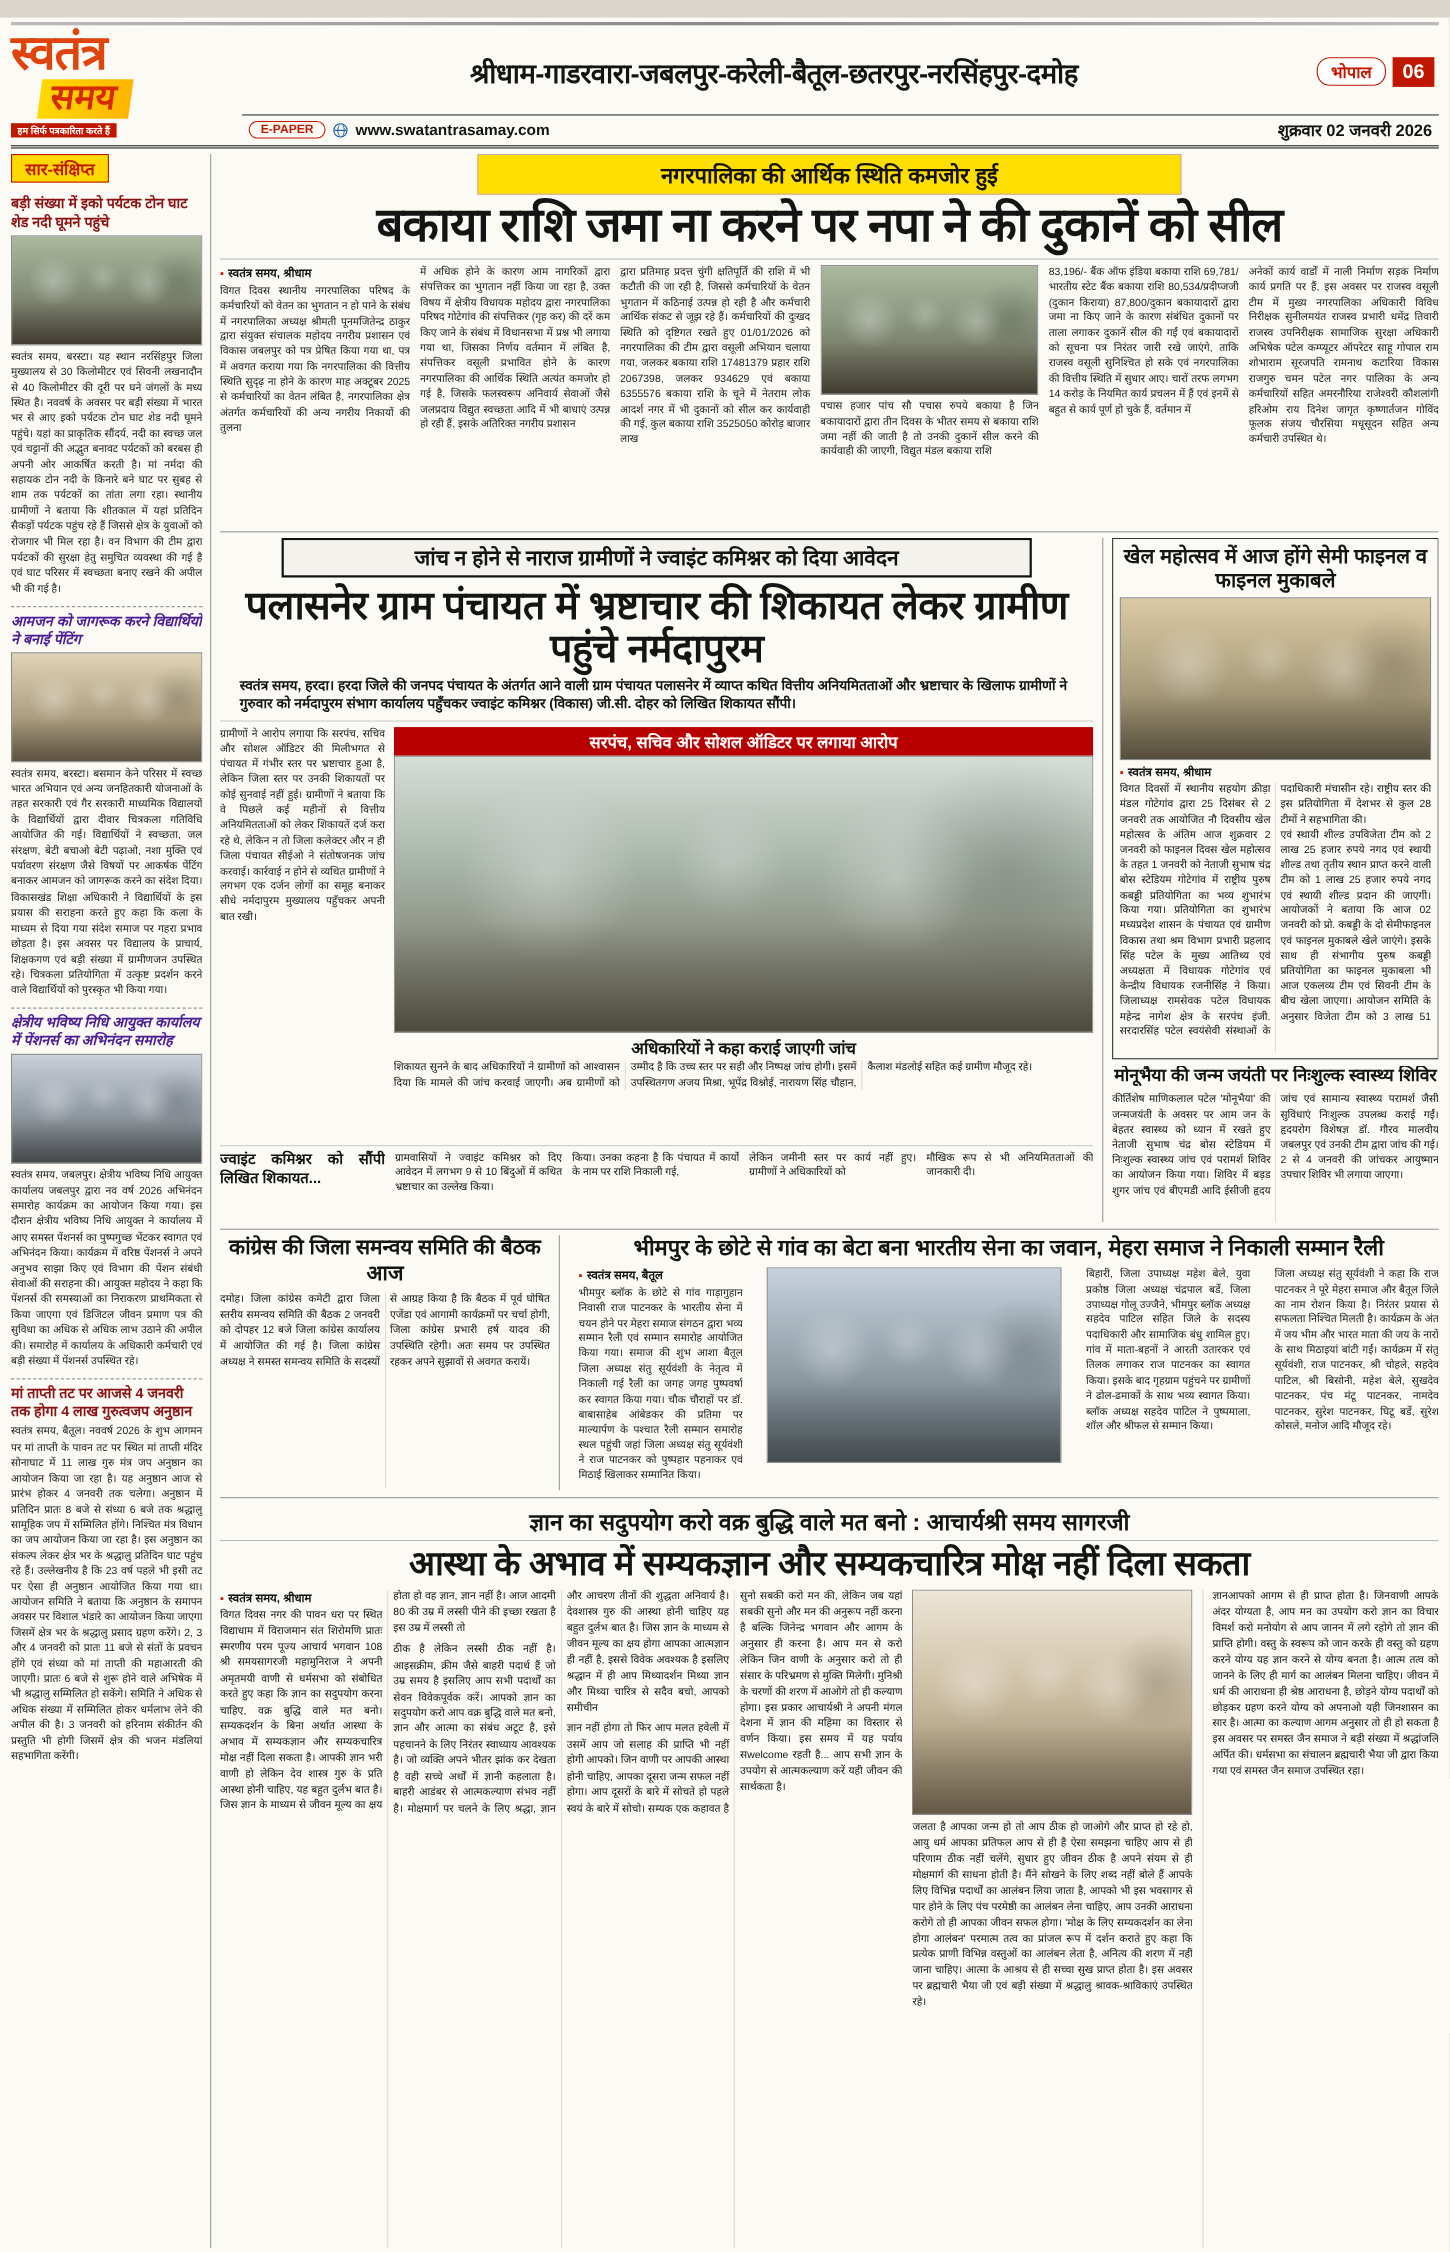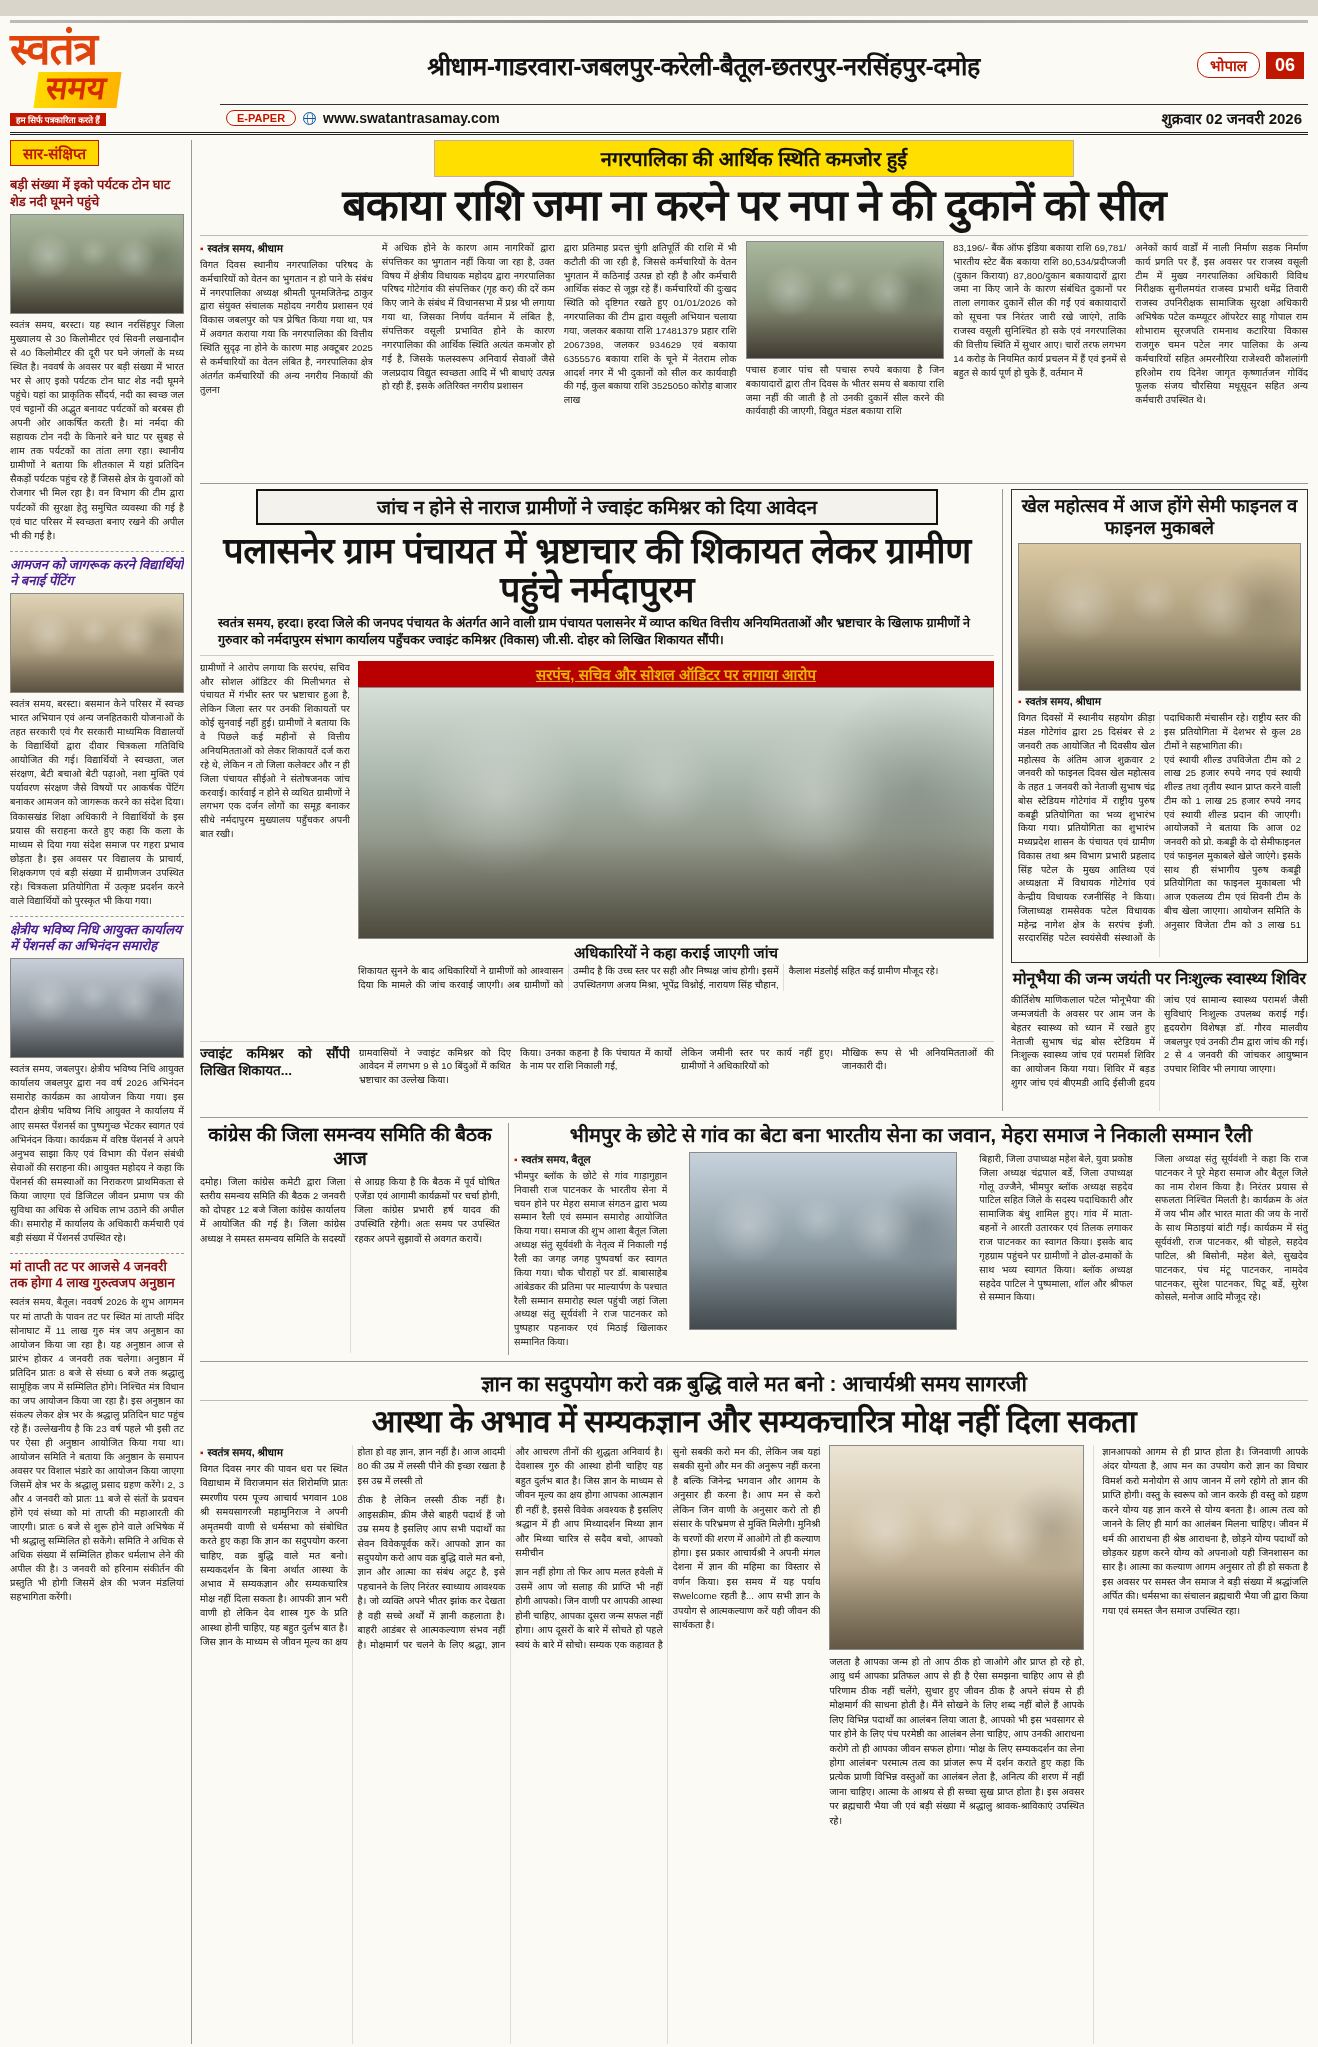--- a/index.html
+++ b/index.html
@@ -83,21 +83,21 @@
   .row2{display:flex; gap:8px; border-top:1px solid #999; padding-top:5px; height:628px; overflow:hidden;}
   .palasner{flex:1; overflow:hidden; display:flex; flex-direction:column;}
   .kicker-box{border:2px solid #111; background:#f4f2ec; font-weight:900; font-size:19px; text-align:center;
               padding:3px 8px; width:86%; margin:0 auto 4px auto;}
   .h2{font-size:36px; font-weight:900; text-align:center; line-height:1.1; letter-spacing:-.5px; padding:2px 0 5px 0;}
   .intro{font-size:12.5px; font-weight:bold; line-height:1.35; padding:0 18px 6px 18px;
          border-bottom:1px solid #ccc; margin-bottom:5px;}
   .pal-media{display:flex; gap:8px; flex:1; overflow:hidden;}
   .pal-left{width:150px; overflow:hidden;}
   .pal-center{flex:1; display:flex; flex-direction:column; overflow:hidden;}
-  .caption-red{background:#b80000; color:#eab308; font-weight:900; font-size:15px; text-align:center; padding:3px 4px;text-decoration:underline;}
+  .caption-red{background:#b80000; color:#ffffff; font-weight:900; font-size:15px; text-align:center; padding:3px 4px;}
   .pal-photo{height:252px;}
   .subhead{font-weight:900; font-size:15px; text-align:center; padding:3px 0 2px 0;}
   .pal-after{font-size:9.5px; line-height:1.45; text-align:justify; column-count:3; column-gap:10px;
              column-rule:1px solid #e0ddd2; overflow:hidden;}
   .pal-bottom{display:flex; gap:9px; border-top:1px solid #ccc; margin-top:4px; padding-top:4px; height:70px; overflow:hidden;}
   .pb{flex:1; font-size:9.5px; line-height:1.42; text-align:justify; overflow:hidden;}
   .pb.lead{font-weight:900; font-size:13.5px; line-height:1.25; flex:0 0 150px;}
 
   .rail{width:306px; border-left:1px solid #999; padding-left:8px; display:flex; flex-direction:column; overflow:hidden;}
   .sports-box{border:1.5px solid #333; padding:5px 6px; display:flex; flex-direction:column; overflow:hidden;}
@@ -108,21 +108,21 @@
   .health{margin-top:6px; overflow:hidden; flex:1;}
   .health h3{font-size:16px; font-weight:900; text-align:center; line-height:1.25; margin-bottom:4px;}
   .health .rail-cols{height:128px;}
 
   
   .row3{display:flex; gap:8px; border-top:1px solid #999; padding-top:5px; height:238px; overflow:hidden;}
   .congress{width:300px; overflow:hidden;}
   .congress h3{font-size:19px; font-weight:900; text-align:center; line-height:1.25; margin-bottom:5px;}
   .cong-cols{column-count:2; column-gap:9px; column-rule:1px solid #e0ddd2; font-size:9.5px; line-height:1.48;
              text-align:justify; height:178px; overflow:hidden;}
-  .army{flex:1; border-left:1px solid #999; padding-left:5px; overflow:hidden; display:flex; flex-direction:column;}
+  .army{flex:1; border-left:1px solid #999; padding-left:17px; overflow:hidden; display:flex; flex-direction:column;}
   .army h3{font-size:20px; font-weight:900; text-align:center; line-height:1.2; margin-bottom:5px;}
   .army-body{display:flex; gap:22px; flex:1; overflow:hidden;justify-content:flex-end;}
   .acol{flex:1; overflow:hidden;}
   .army-photo{flex:0 0 268px; height:178px;}
 
   
   .discourse{border-top:1px solid #999; padding-top:4px; flex:1; display:flex; flex-direction:column; overflow:hidden;}
   .disc-banner{font-size:21px; font-weight:900; text-align:center; padding:3px 0; border-bottom:1px solid #bbb;}
   .discourse .h2{font-size:31px; padding:4px 0 6px 0;}
   .disc-body{flex:1; display:flex; gap:9px; overflow:hidden;}

